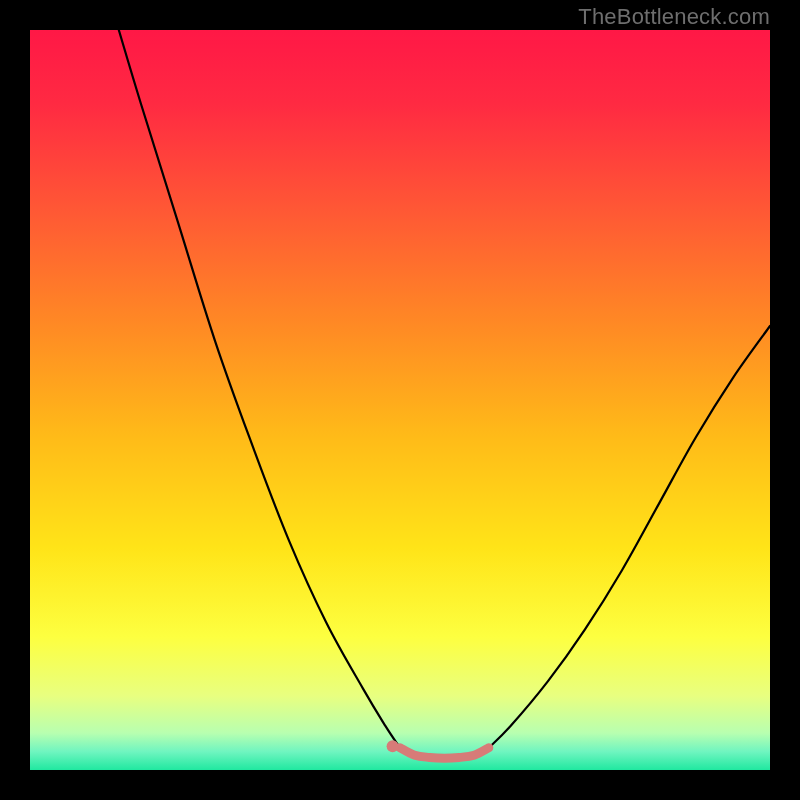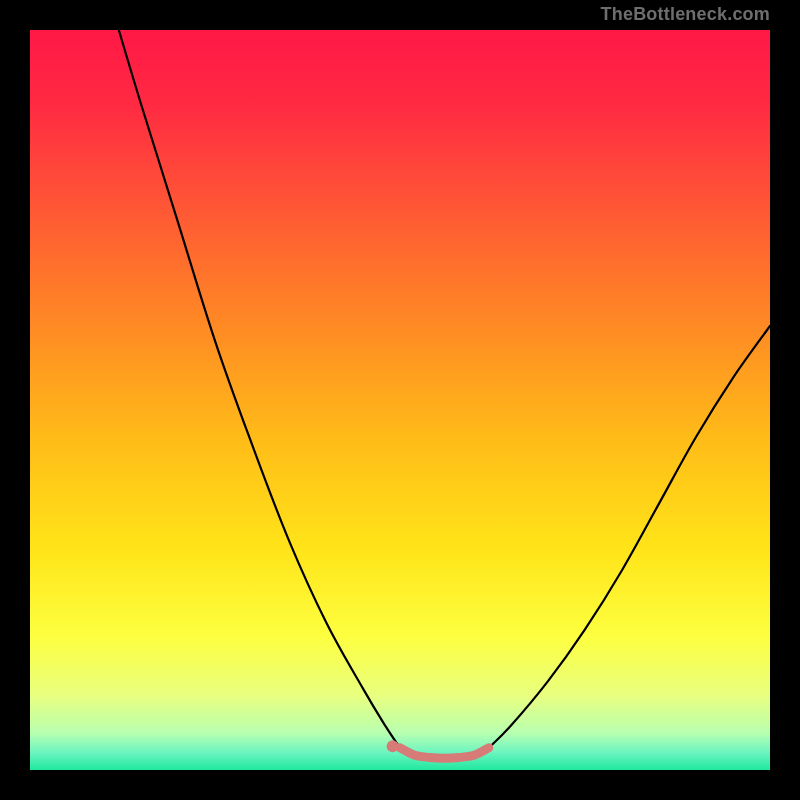--- a/index.html
+++ b/index.html
@@ -39,23 +39,23 @@
     left: 0;
     top: 0;
     width: 100%;
     height: 100%;
   }
   .watermark {
     position: absolute;
     top: 4px;
     right: 30px;
     color: #6e6e6e;
-    font-size: 18px;
+    font-size: 22px;
     letter-spacing: 0.2px;
-    font-weight: 700;
+    font-weight: 400;
     user-select: none;
   }
 </style>
 </head>
 <body>
 
 <div class="frame">
 
   <div class="plot-area">
     <svg class="gradient" viewBox="0 0 740 740" preserveAspectRatio="none">

